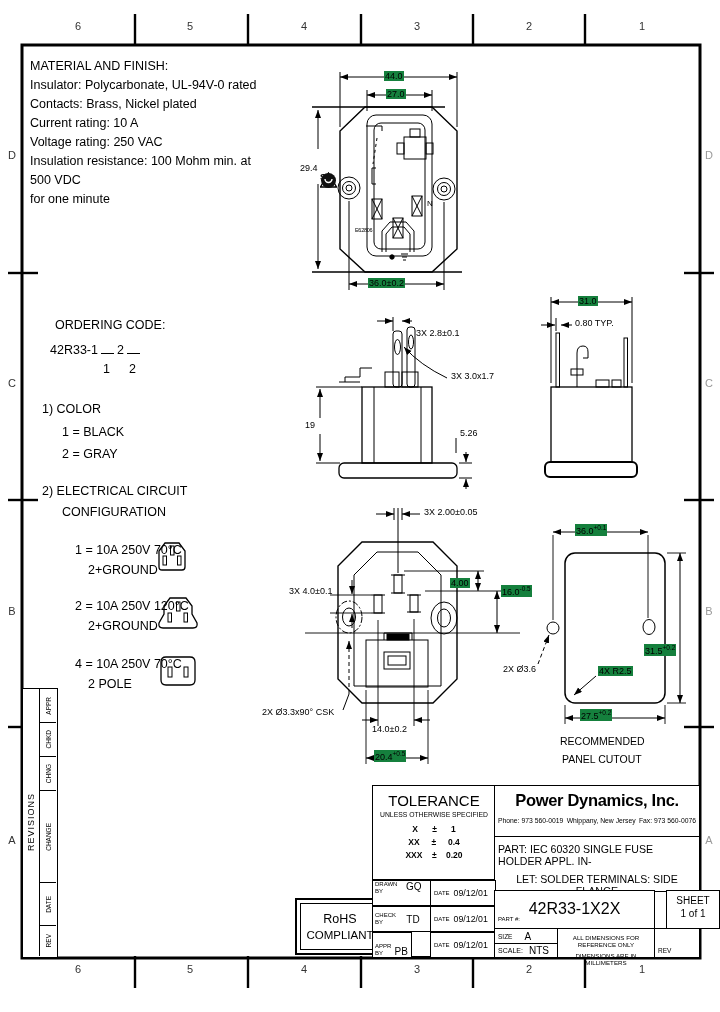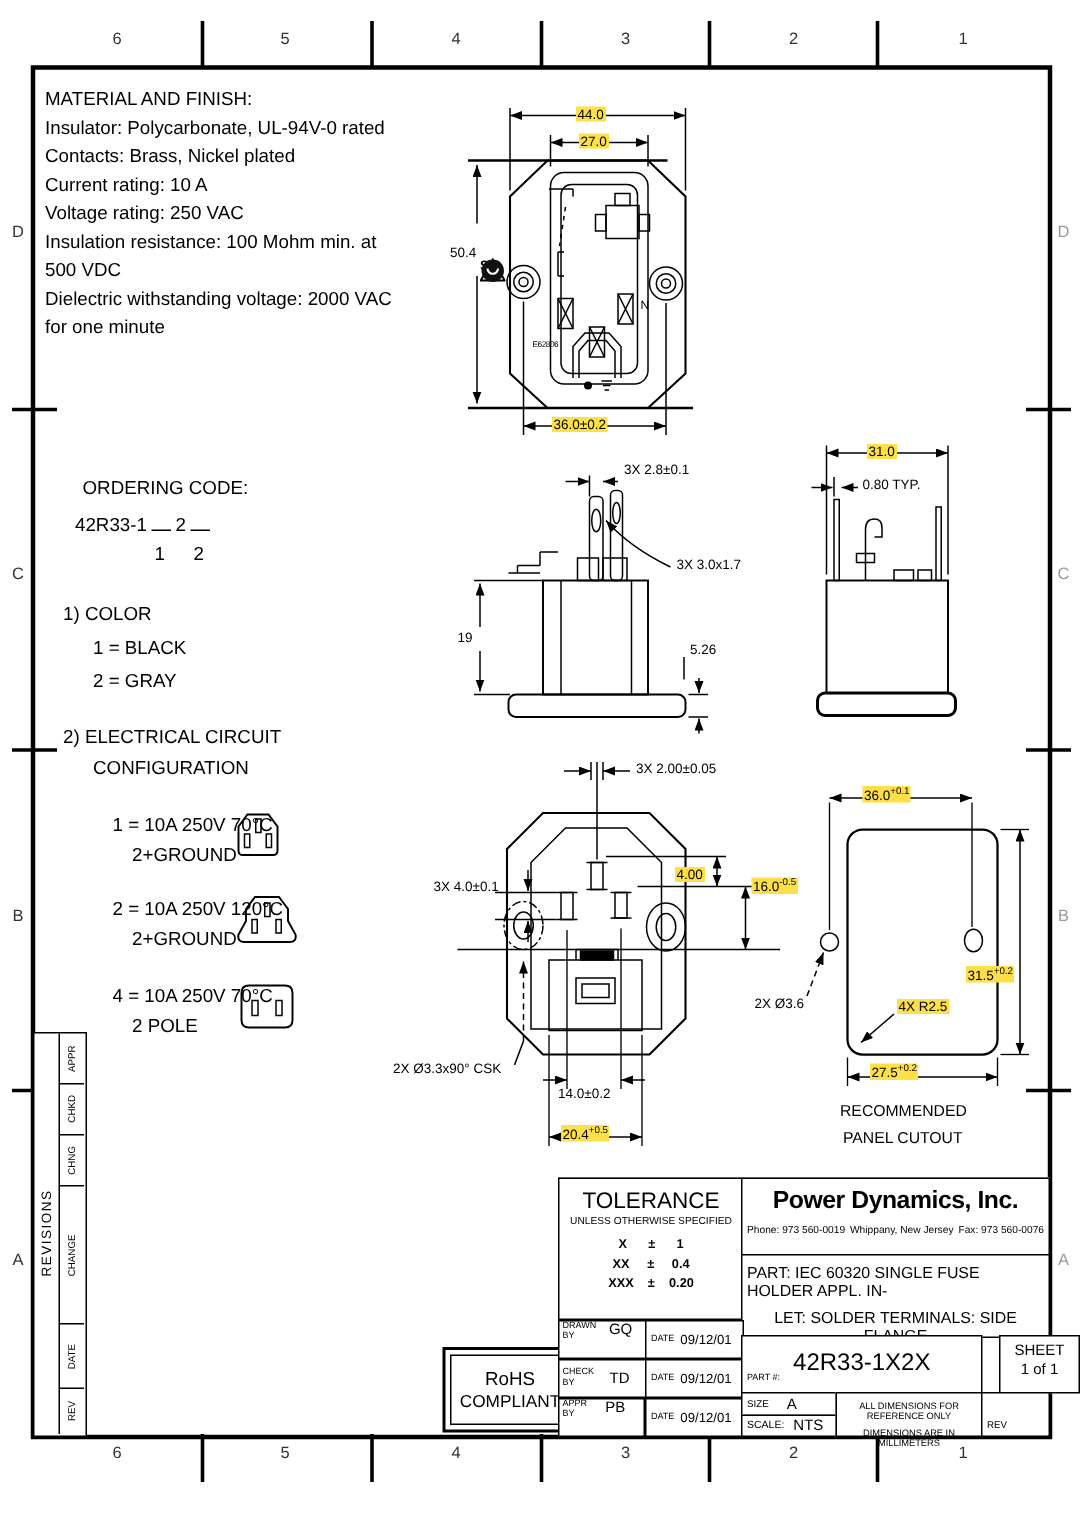--- a/index.html
+++ b/index.html
@@ -3,21 +3,21 @@
 <meta charset="utf-8">
 <style>
   html,body{margin:0;padding:0;background:#fff;}
   .sheet{position:relative;width:720px;height:1012px;background:#fff;font-family:"Liberation Sans",sans-serif;color:#000;overflow:hidden;}
   svg{position:absolute;left:0;top:0;}
   .zone{position:absolute;font-size:11px;color:#333;width:14px;text-align:center;}
   .zoneR{color:#999;}
   .abs{position:absolute;}
   .notes{position:absolute;left:30px;top:57px;font-size:12.5px;line-height:19px;white-space:nowrap;}
   .notes .gap{margin-top:19px;}
-  .dim{position:absolute;font-size:9px;line-height:1.15;white-space:nowrap;background:#fde047;padding:0 1px;}
+  .dim{position:absolute;font-size:9px;line-height:1.15;white-space:nowrap;background:#15803d;padding:0 1px;}
   .nobg{background:transparent;padding:0;}
   .dim sup{font-size:6.5px;vertical-align:super;}
   .tiny{font-size:5.5px;letter-spacing:-0.3px;}
   .ord{position:absolute;font-size:12.5px;white-space:nowrap;}
   .blank{display:inline-block;width:13px;height:13px;border-bottom:1.3px solid #000;margin:0 3px;}
   .cap{position:absolute;font-size:10.5px;white-space:nowrap;}
   .cell{position:absolute;border:1.2px solid #000;box-sizing:border-box;background:#fff;}
   .tbframe{position:absolute;border:2px solid #000;box-sizing:border-box;}
   .vt{writing-mode:vertical-rl;transform:rotate(180deg);white-space:nowrap;}
   .revcell{position:absolute;border-bottom:1.4px solid #000;box-sizing:border-box;display:flex;align-items:center;justify-content:center;}
@@ -249,21 +249,20 @@
 <span class="zone zoneR" style="left:702px;top:834px">A</span>
 
 <div class="notes">
   <div>MATERIAL AND FINISH:</div>
   <div>Insulator: Polycarbonate, UL-94V-0 rated</div>
   <div>Contacts: Brass, Nickel plated</div>
   <div>Current rating: 10 A</div>
   <div>Voltage rating: 250 VAC</div>
   <div>Insulation resistance: 100 Mohm min. at</div>
   <div>500 VDC</div>
-  <div>Dielectric withstanding voltage: 2000 VAC</div>
   <div>for one minute</div>
 </div>
 
 <div class="abs" style="left:320px;top:172px;display:flex;align-items:center;gap:4px">
   <svg width="17" height="16">
         <polygon points="8.5,1 16.5,15 0.5,15" fill="none" stroke="#000" stroke-width="1.3"></polygon>
         <line x1="8.5" y1="6" x2="8.5" y2="11" stroke="#000" stroke-width="1.3"></line>
       </svg>
   <span style="font-size:9px;font-weight:bold">SA</span>
   <svg width="17" height="17">
@@ -302,26 +301,26 @@
       <rect x="28" y="17" width="3.5" height="9" fill="none" stroke="#000"></rect>
 </svg>
 <svg class="abs" style="left:158px;top:654px" width="40" height="34">
   <path d="M8,3 L32,3 Q37,3 37,8 L37,26 Q37,31 32,31 L8,31 Q3,31 3,26 L3,8 Q3,3 8,3 Z" fill="none" stroke="#000" stroke-width="1.3"></path>
   <rect x="10" y="13" width="4" height="10" fill="none" stroke="#000"></rect>
       <rect x="26" y="13" width="4" height="10" fill="none" stroke="#000"></rect>
 </svg>
 
 <span class="dim" style="left:384px;top:71px">44.0</span>
 <span class="dim" style="left:386px;top:89px">27.0</span>
-<span class="dim nobg" style="left:300px;top:163px">50.4</span>
+<span class="dim nobg" style="left:300px;top:163px">29.4</span>
 <span class="dim" style="left:368px;top:278px">36.0±0.2</span>
 <span class="dim nobg" style="left:427px;top:199px;font-size:8px">N</span>
 <span class="dim nobg tiny" style="left:355px;top:227px">E62806</span>
 
-<span class="dim nobg" style="left:416px;top:308px">3X 2.8±0.1</span>
+<span class="dim nobg" style="left:416px;top:328px">3X 2.8±0.1</span>
 <span class="dim nobg" style="left:451px;top:371px">3X 3.0x1.7</span>
 <span class="dim nobg" style="left:305px;top:420px">19</span>
 <span class="dim nobg" style="left:460px;top:428px">5.26</span>
 
 <span class="dim" style="left:578px;top:296px">31.0</span>
 <span class="dim nobg" style="left:575px;top:318px">0.80 TYP.</span>
 
 <span class="dim nobg" style="left:424px;top:507px">3X 2.00±0.05</span>
 <span class="dim nobg" style="left:289px;top:586px">3X 4.0±0.1</span>
 <span class="dim" style="left:450px;top:578px">4.00</span>
@@ -408,21 +407,21 @@
   <div style="font-size:6px;line-height:7px;padding-left:2px">
         <div>CHECK</div>
         <div>BY</div>
       </div>
   <div style="flex:1;text-align:center;font-size:10px">TD</div>
 </div>
 <div class="cell" style="left:430px;top:906px;width:66px;height:26px;display:flex;align-items:center;gap:4px;padding-left:3px">
   <span style="font-size:6px">DATE</span>
   <span style="font-size:8.8px">09/12/01</span>
 </div>
-<div class="cell" style="left:372px;top:932px;width:58px;height:26px;display:flex;align-items:flex-start">
+<div class="cell" style="left:372px;top:932px;width:40px;height:26px;display:flex;align-items:flex-end">
   <div style="font-size:6px;line-height:7px;padding-left:2px">
         <div>APPR</div>
         <div>BY</div>
       </div>
   <div style="flex:1;text-align:center;font-size:10px">PB</div>
 </div>
 <div class="cell" style="left:430px;top:932px;width:66px;height:26px;display:flex;align-items:center;gap:4px;padding-left:3px">
   <span style="font-size:6px">DATE</span>
   <span style="font-size:8.8px">09/12/01</span>
 </div>

